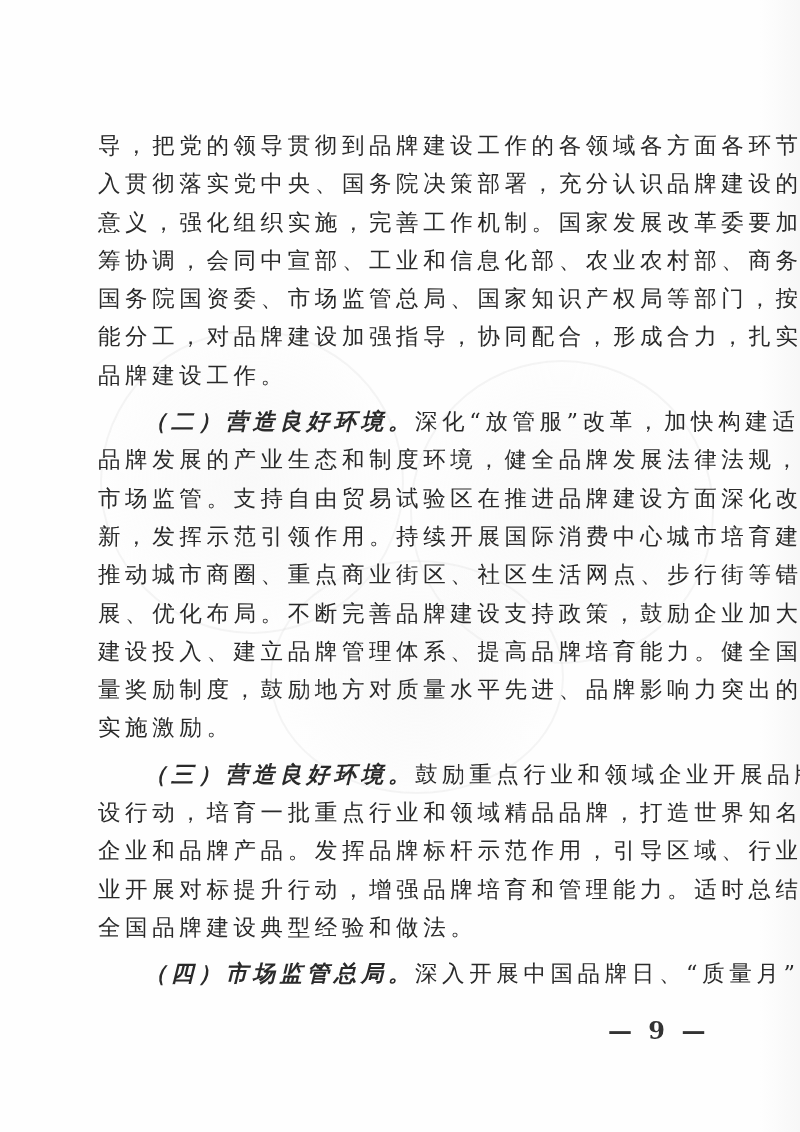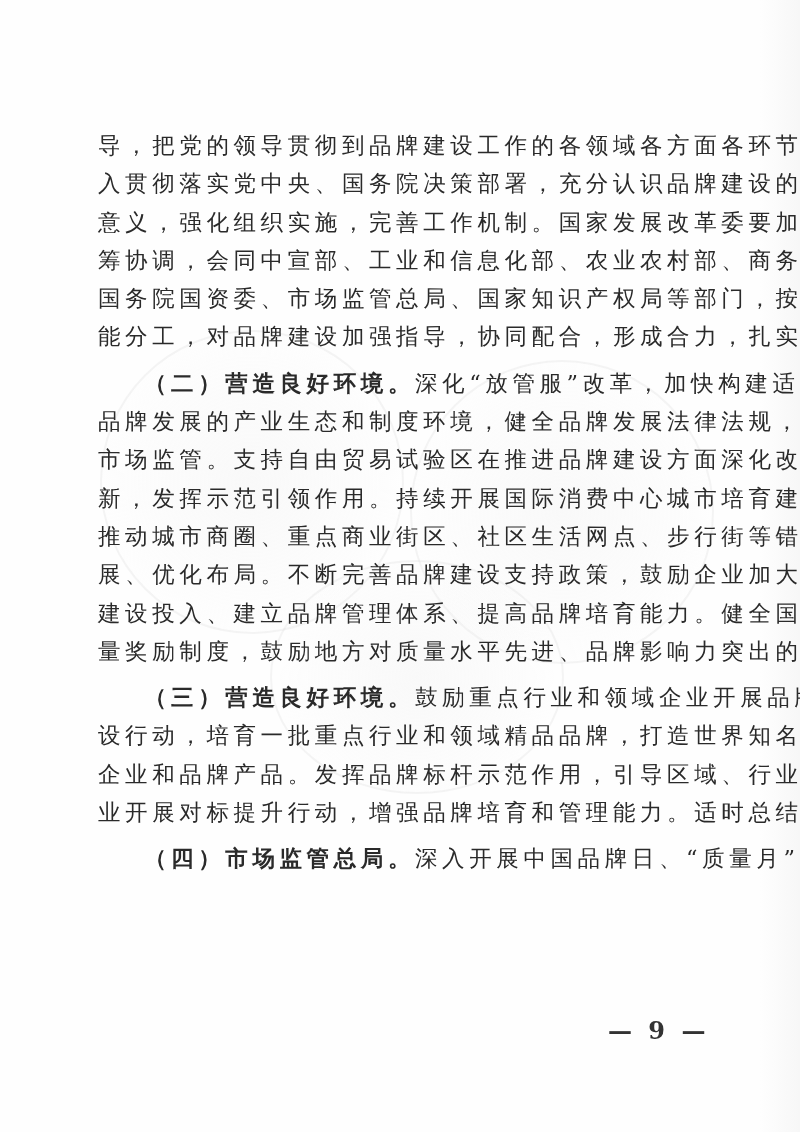--- a/index.html
+++ b/index.html
@@ -32,21 +32,21 @@
   .line {
     height:38.3px; line-height:38.3px;
     font-size:22.5px; white-space:nowrap;
     letter-spacing:4.6px;
     text-align:justify; text-align-last:justify;
     width:600px; overflow:visible;
   }
   .line.last { text-align-last:left; }
   .line.indent { padding-left:46px; width:554px; }
   .gap { height:8px; }
-  .bold-head { font-weight:bold; }
+  .bold-head { font-weight:bold;font-style:italic; }
   .page-number {
     position:absolute; left:608px; top:1016px;
     font-size:24px; font-weight:bold; letter-spacing:4px;
     font-family:"DejaVu Serif",serif; color:#333;
   }
 </style>
 </head>
 <body>
 
 <div class="page">
@@ -57,40 +57,43 @@
 
   <div class="text-block">
 
     <div>
       <div class="line">导，把党的领导贯彻到品牌建设工作的各领域各方面各环节。深</div>
       <div class="line">入贯彻落实党中央、国务院决策部署，充分认识品牌建设的重大</div>
       <div class="line">意义，强化组织实施，完善工作机制。国家发展改革委要加强统</div>
       <div class="line">筹协调，会同中宣部、工业和信息化部、农业农村部、商务部、</div>
       <div class="line">国务院国资委、市场监管总局、国家知识产权局等部门，按照职</div>
       <div class="line">能分工，对品牌建设加强指导，协同配合，形成合力，扎实推进</div>
+      <div class="line last">品牌建设工作。</div>
     </div>
     <div class="gap"></div>
 
     <div>
       <div class="line indent"><span class="bold-head">（二）营造良好环境。</span><span>深化“放管服”改革，加快构建适宜</span></div>
       <div class="line">品牌发展的产业生态和制度环境，健全品牌发展法律法规，完善</div>
       <div class="line">市场监管。支持自由贸易试验区在推进品牌建设方面深化改革创</div>
       <div class="line">新，发挥示范引领作用。持续开展国际消费中心城市培育建设，</div>
       <div class="line">推动城市商圈、重点商业街区、社区生活网点、步行街等错位发</div>
       <div class="line">展、优化布局。不断完善品牌建设支持政策，鼓励企业加大品牌</div>
       <div class="line">建设投入、建立品牌管理体系、提高品牌培育能力。健全国家质</div>
       <div class="line">量奖励制度，鼓励地方对质量水平先进、品牌影响力突出的组织</div>
+      <div class="line last">实施激励。</div>
     </div>
     <div class="gap"></div>
 
     <div>
       <div class="line indent"><span class="bold-head">（三）营造良好环境。</span><span>鼓励重点行业和领域企业开展品牌建</span></div>
       <div class="line">设行动，培育一批重点行业和领域精品品牌，打造世界知名品牌</div>
       <div class="line">企业和品牌产品。发挥品牌标杆示范作用，引导区域、行业、企</div>
       <div class="line">业开展对标提升行动，增强品牌培育和管理能力。适时总结推广</div>
+      <div class="line last">全国品牌建设典型经验和做法。</div>
     </div>
     <div class="gap"></div>
 
     <div>
       <div class="line indent"><span class="bold-head">（四）市场监管总局。</span><span>深入开展中国品牌日、“质量月”、</span></div>
     </div>
   </div>
 
   <div class="page-number">— 9 —</div>
 </div>

